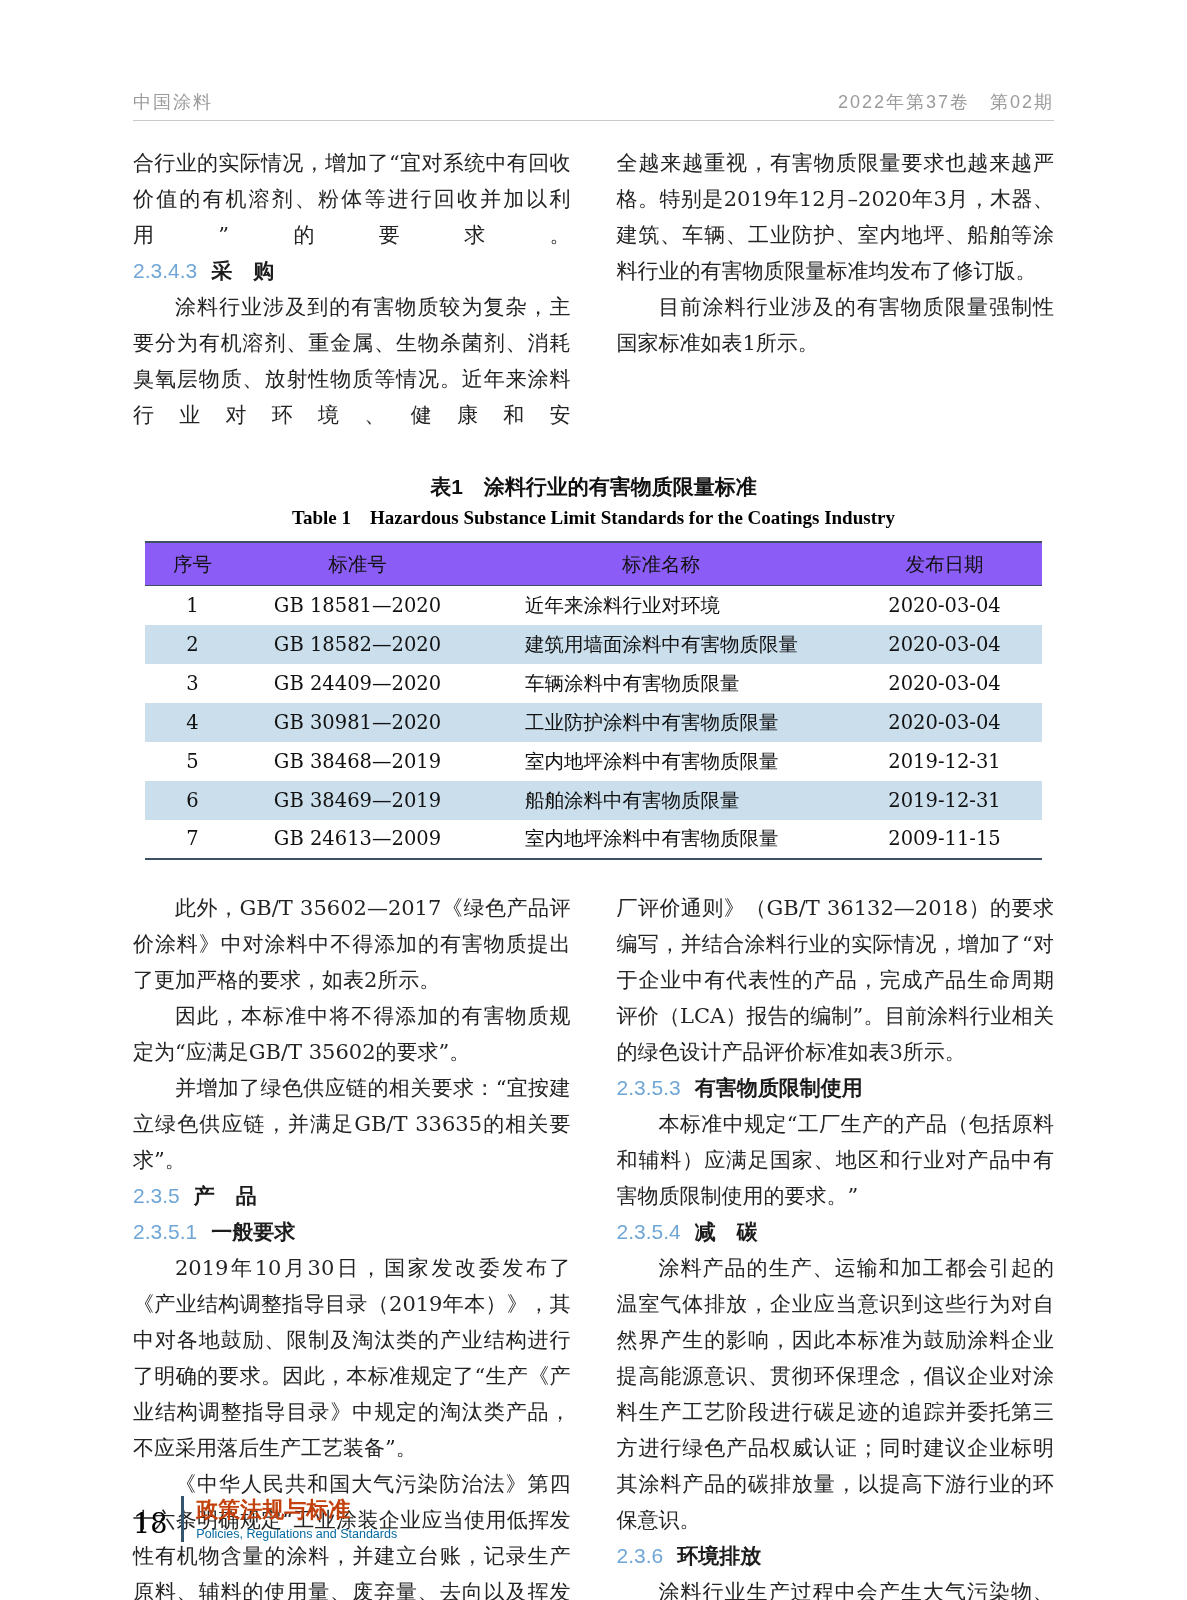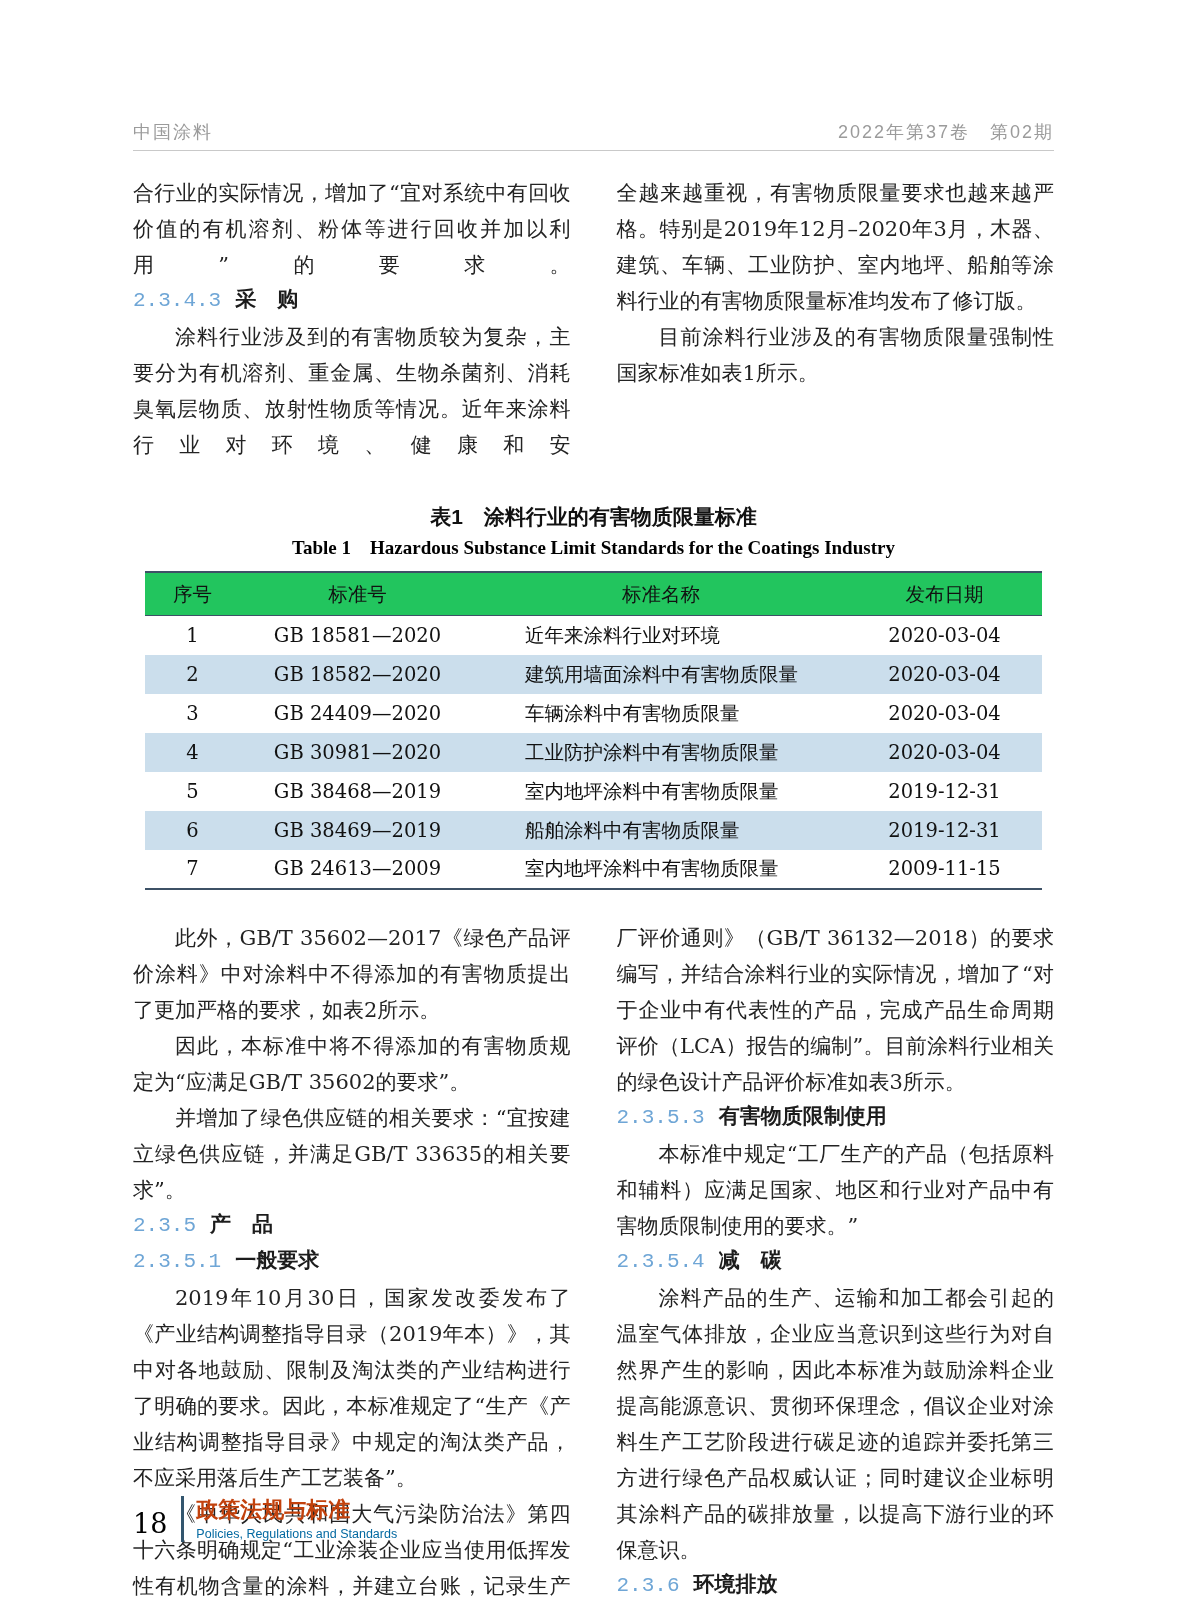--- a/index.html
+++ b/index.html
@@ -9,39 +9,39 @@
     font-family:"DejaVu Serif", serif;
     color:#232323;
     position:relative;
     overflow:hidden;
   }
   .page{padding:0 133px;}
 
   
   .running-head{
     display:flex;justify-content:space-between;
-    padding-top:120px;
+    padding-top:90px;
     font-family:"Liberation Sans", sans-serif;
     color:#9b9b9b;font-size:18px;letter-spacing:2px;
   }
   .head-rule{border:0;border-top:1.5px solid #c9c9c9;margin:6px 0 0 0;}
 
   
   .cols{display:flex;gap:46px;}
   .col{width:445px;}
   .cols-top{margin-top:24px;}
   .cols-bottom{margin-top:30px;}
   p.body{
     margin:0;font-size:21px;line-height:36px;
     text-align:justify;
   }
   p.indent{text-indent:2em;}
   p.cont{text-align-last:justify;}
   .sec-heading{
-    font-family:Liberation Mono, monospace;
+    font-family:Liberation Sans, sans-serif;
     font-size:21px;line-height:36px;white-space:nowrap;
   }
   .sec-num{color:#6fa6d6;}
   .sec-title{color:#1c1c1c;font-weight:bold;margin-left:14px;}
 
   
   .table-block{margin-top:40px;}
   .tbl-title-zh{
     text-align:center;font-family:"Liberation Sans", sans-serif;
     font-weight:bold;font-size:21px;color:#111;margin:0;
@@ -53,21 +53,21 @@
   table.tbl{
     width:897px;margin:10px auto 0 auto;
     border-collapse:collapse;table-layout:fixed;
     font-size:19.5px;
   }
   table.tbl col.c1{width:95px;}
   table.tbl col.c2{width:235px;}
   table.tbl col.c3{width:372px;}
   table.tbl col.c4{width:195px;}
   table.tbl thead tr{
-    background:#22c55e;
+    background:#8b5cf6;
     border-top:2.5px solid #3d5166;
     border-bottom:1.5px solid #3d5166;
   }
   table.tbl thead th{
     font-weight:normal;text-align:center;
     height:42px;padding:0;color:#111;
   }
   table.tbl tbody tr{height:39px;}
   table.tbl tbody tr.stripe{background:#cbdeec;}
   table.tbl tbody{border-bottom:2.5px solid #3d5166;}

